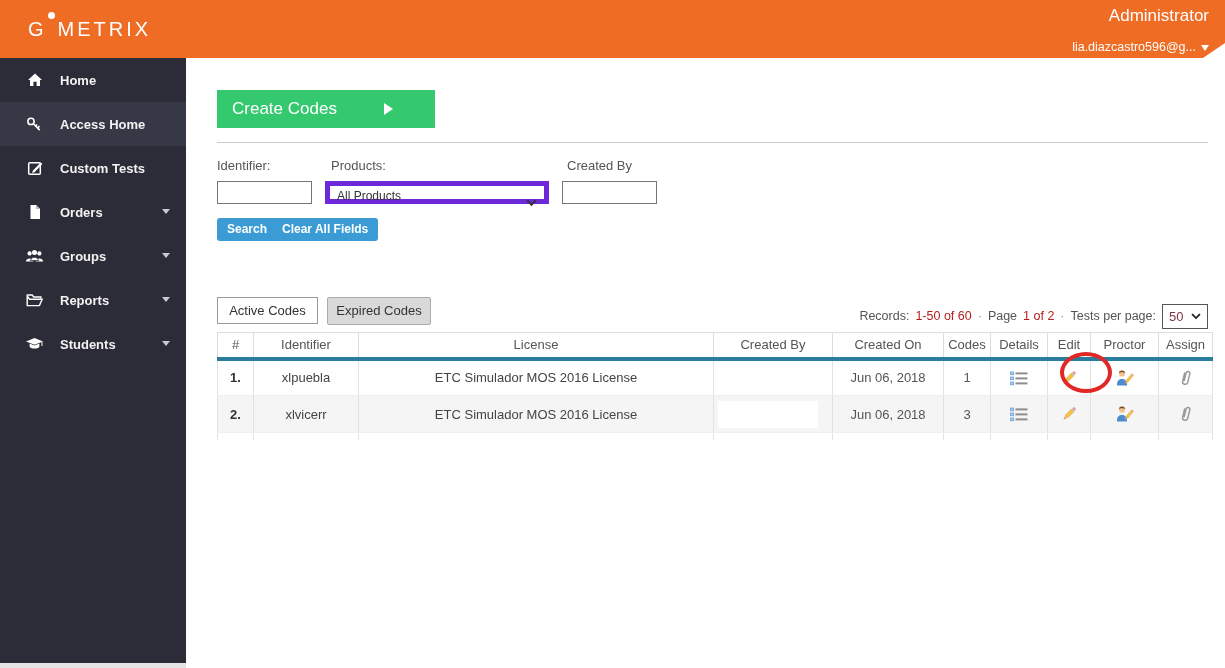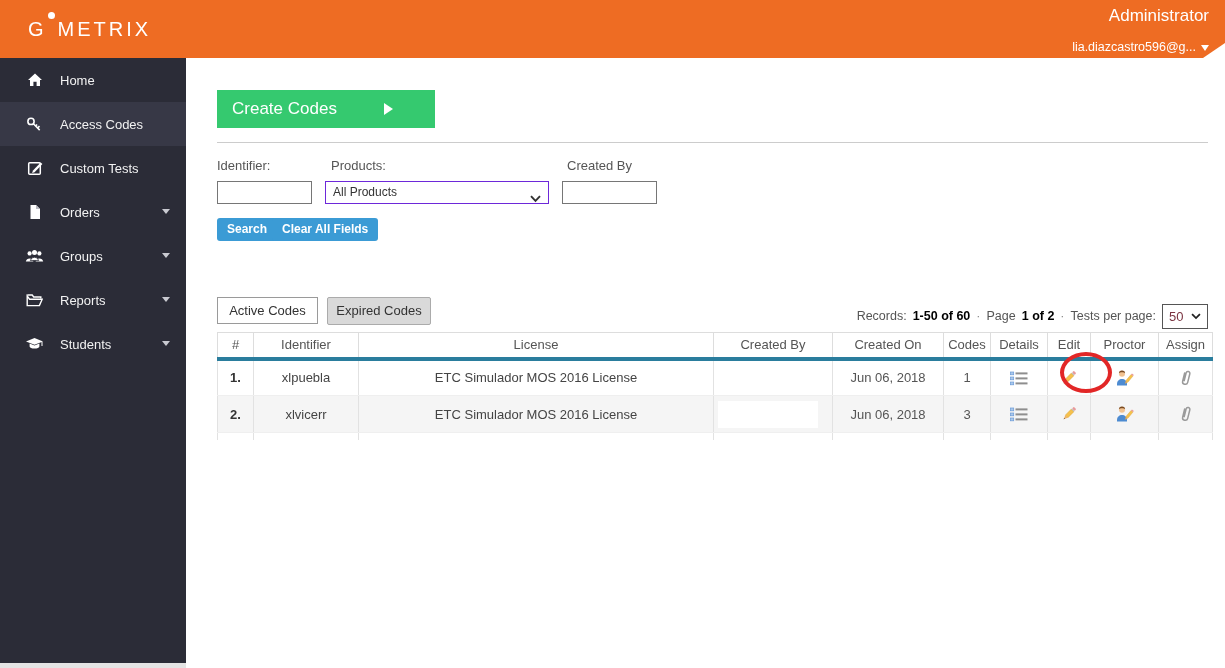--- a/index.html
+++ b/index.html
@@ -12,44 +12,44 @@
   .header { position:absolute; top:0; left:0; width:1225px; height:58px; background:#ee6c23; }
   .logo { position:absolute; left:28px; top:12px; color:#fff; font-size:20px; letter-spacing:3px; font-weight:400; }
   .logo-dot { display:inline-block; width:7px; height:7px; background:#fff; border-radius:50%; vertical-align:17px; margin:0 3px 0 1px; }
   .user-box { position:absolute; right:16px; top:5px; text-align:right; color:#fff; cursor:pointer; }
   .role { font-size:17px; line-height:22px; }
   .email { font-size:12.5px; line-height:17px; display:flex; align-items:center; justify-content:flex-end; gap:5px;margin-top:12px; }
   .caret-white { width:0; height:0; border-left:4.5px solid transparent; border-right:4.5px solid transparent; border-top:6px solid #fff; display:inline-block; }
   .header-wedge { position:absolute; right:0; bottom:0; width:0; height:0; border-left:22px solid transparent; border-bottom:15px solid #fff; }
   
   .sidebar { position:absolute; top:58px; left:0; width:186px; height:605px; background:#2b2c37; }
-  .side-item { height:44px; display:flex; align-items:center; padding-left:25px; padding-right:14px; color:#f2f2f2; font-size:13px; position:relative; cursor:pointer; }
+  .side-item { height:44px; display:flex; align-items:center; padding-left:25px; padding-right:14px; color:#f2f2f2; font-size:13px; position:relative; cursor:pointer;font-weight:bold; }
   .side-item.selected { background:#373846; }
   .side-icon { width:19px; margin-right:16px; display:flex; align-items:center; justify-content:center; }
   .side-caret { position:absolute; right:16px; top:50%; margin-top:-3px; width:0; height:0; border-left:4px solid transparent; border-right:4px solid transparent; border-top:5px solid #c9cad1; }
   .sidebar-strip { position:absolute; left:0; bottom:0; width:186px; height:5px; background:#e4e4e4; }
   .scroll-stub { position:absolute; right:5px; bottom:2px; width:24px; height:4px; background:#cdcdcd; }
   
   .main { position:absolute; left:186px; top:58px; width:1039px; height:610px; background:#fff; }
   .create-btn { position:absolute; left:31px; top:32px; width:218px; height:38px; background:#35c96f; color:#fff; font-size:17px; line-height:38px; padding-left:15px; cursor:pointer; }
   .create-arrow { position:absolute; right:42px; top:13px; width:0; height:0; border-left:9px solid #fff; border-top:6px solid transparent; border-bottom:6px solid transparent; }
   .divider { position:absolute; left:31px; top:84px; width:991px; border-top:1px solid #ccc; }
   .filter-label { position:absolute; top:100px; font-size:13px; color:#555; }
   .fl-ident { left:31px; } .fl-prod { left:145px; } .fl-created { left:381px; }
   .text-input { position:absolute; top:123px; height:23px; width:95px; border:1px solid #767676; font-size:12px; padding:0 4px; background:#fff; }
   .in-ident { left:31px; } .in-created { left:376px; }
-  .fake-select { position:absolute; left:139px; top:123px; width:224px; height:23px; border:1px solid #6d28d9; font-size:12px; color:#333; line-height:21px; padding:0 24px 0 7px; background:#fff; cursor:pointer; }
+  .fake-select { position:absolute; left:139px; top:123px; width:224px; height:23px; border:5px solid #6d28d9; font-size:12px; color:#333; line-height:21px; padding:0 24px 0 7px; background:#fff; cursor:pointer; }
   .sel-chev { position:absolute; right:7px; top:7px; }
   .btn-blue { position:absolute; top:160px; background:#3b9bd5; color:#fff; font-size:12px; font-weight:bold; padding:4px 10px 5px; border-radius:3px; border:none; cursor:pointer; font-family:"Liberation Sans", sans-serif; }
   .btn-search { left:31px; } .btn-clear { left:86px; }
   .tab { position:absolute; top:239px; height:27px; font-size:13px; color:#333; text-align:center; line-height:25px; cursor:pointer; }
   .tab-active { left:31px; width:101px; background:#fff; border:1px solid #9a9a9a; }
   .tab-expired { left:141px; width:104px; height:28px; background:#d9d9d9; border:1px solid #ababab; border-radius:2px; line-height:26px; }
   .records { position:absolute; right:17px; top:245px; height:26px; font-size:12.5px; color:#555; display:flex; align-items:center; gap:6px; }
-  .records .bold { font-weight:bold; color:#000000; }
+  .records .bold { font-weight:normal; color:#b91c1c; }
   .dot-sep { color:#888; }
   .tpp-select { border:1px solid #555; width:46px; height:25px; display:inline-flex; align-items:center; justify-content:space-between; padding:0 6px; cursor:pointer; background:#fff; }
   .tpp-value { color:#7b3542; font-size:13px; }
   
   .table-wrap { position:absolute; left:31px; top:274px; width:995px; }
   table { border-collapse:collapse; width:995px; table-layout:fixed; font-size:13px; }
   thead th { height:26px; font-weight:normal; color:#555; background:#fff; border:1px solid #ddd; border-bottom:4px solid #2a7d9d; }
   tbody td { height:37px; border-left:1px solid #e2e2e2; border-right:1px solid #e2e2e2; border-bottom:1px solid #efefef; text-align:center; color:#555; position:relative; }
   tr.row-odd td { background:#fff; }
   tr.row-even td { background:#f5f5f5; }
@@ -85,21 +85,21 @@
       </span>
     <span>Home</span>
   </div>
   <div class="side-item selected">
     <span class="side-icon">
         <svg width="17" height="17" viewBox="0 0 17 17">
           <circle cx="5" cy="5.4" r="3.1" fill="none" stroke="#fff" stroke-width="1.6"></circle>
           <path d="M7.4 7.8l6.3 6.3M11.6 12l1.9-1.9M9.6 10l1.5-1.5" stroke="#fff" stroke-width="1.6" fill="none"></path>
         </svg>
       </span>
-    <span>Access Codes</span>
+    <span>Access Home</span>
   </div>
   <div class="side-item">
     <span class="side-icon">
         <svg width="16" height="16" viewBox="0 0 16 16">
           <rect x="1.7" y="2.7" width="11.6" height="11.6" rx="1" fill="none" stroke="#fff" stroke-width="1.5"></rect>
           <path d="M6 10.6 13.7 2.4l1.7 1.5-7.8 8.3-2.5.9z" fill="#fff"></path>
         </svg>
       </span>
     <span>Custom Tests</span>
   </div>

